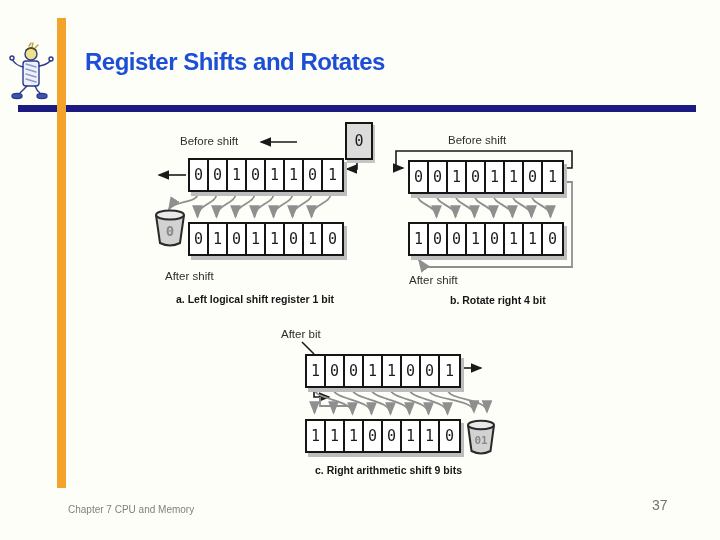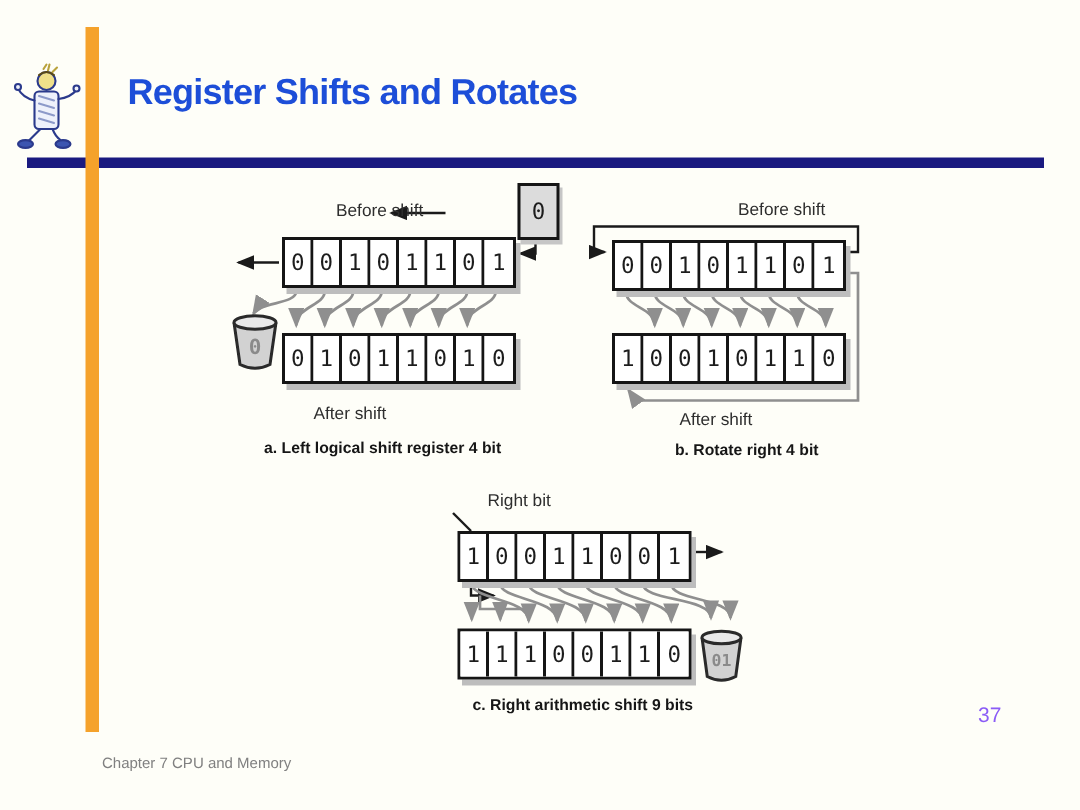--- a/index.html
+++ b/index.html
@@ -16,27 +16,27 @@
   .overlay{left:0;top:0;z-index:1;pointer-events:none;}
   .register{display:flex;border:2px solid #151515;background:#fff;
             box-shadow:3px 4px 0 #bdbdbd;z-index:2;}
   .register .cell{width:19px;height:30px;box-sizing:border-box;border-right:2px solid #151515;
         display:flex;align-items:center;justify-content:center;
         font-family:"DejaVu Sans Mono",monospace;font-size:15px;color:#1c1c1c;background:#fff;}
   .register .cell:last-child{border-right:none;}
   .inbox{left:345px;top:122px;width:24px;height:34px;background:#dcdcdc;border:2px solid #151515;
          box-shadow:2px 3px 0 #c6c6c6;display:flex;align-items:center;justify-content:center;
          font-family:"DejaVu Sans Mono",monospace;font-size:15px;color:#1c1c1c;z-index:2;}
-  .flabel{font-size:11.5px;color:#2e2e2e;white-space:nowrap;z-index:2;margin-left:44px;}
+  .flabel{font-size:11.5px;color:#2e2e2e;white-space:nowrap;z-index:2;}
   .fcaption{font-size:10.5px;font-weight:bold;color:#161616;white-space:nowrap;z-index:2;}
   .trash{z-index:2;}
   .trash text{font-family:"DejaVu Sans Mono",monospace;font-weight:bold;}
   
   .footer-left{left:68px;top:504px;font-size:10px;color:#808080;z-index:2;}
-  .page-num{left:652px;top:468px;font-size:14px;color:#8b5cf6;z-index:2;}
+  .page-num{left:652px;top:497px;font-size:14px;color:#737373;z-index:2;}
 </style>
 </head>
 <body>
 
 <svg class="abs logo" width="48" height="60" viewBox="0 0 48 60">
   <g stroke="#2b3a8c" stroke-width="1.4" fill="none" stroke-linecap="round">
     <path d="M21,4 l2,-3 M24,5 l1,-4 M27,6 l3,-3" stroke="#b9a23c"></path>
     <circle cx="23" cy="12" r="6" fill="#efe08a"></circle>
     <path d="M18,8 q5,-4 10,0" stroke="#5a4a16"></path>
     <rect x="15" y="19" width="16" height="25" rx="3" fill="#eef1fb"></rect>
@@ -142,21 +142,21 @@
     <div class="cell">0</div>
     <div class="cell">1</div>
     <div class="cell">0</div>
     <div class="cell">1</div>
     <div class="cell">1</div>
     <div class="cell">0</div>
     <div class="cell">1</div>
     <div class="cell">0</div>
   </div>
 <div class="abs flabel" style="left:165px;top:270px">After shift</div>
-<div class="abs fcaption" style="left:176px;top:293px">a. Left logical shift register 4 bit</div>
+<div class="abs fcaption" style="left:176px;top:293px">a. Left logical shift register 1 bit</div>
 
 <div class="abs flabel" style="left:448px;top:134px">Before shift</div>
 <div class="abs register" style="left:408px;top:160px">
     <div class="cell">0</div>
     <div class="cell">0</div>
     <div class="cell">1</div>
     <div class="cell">0</div>
     <div class="cell">1</div>
     <div class="cell">1</div>
     <div class="cell">0</div>
@@ -168,21 +168,21 @@
     <div class="cell">0</div>
     <div class="cell">1</div>
     <div class="cell">0</div>
     <div class="cell">1</div>
     <div class="cell">1</div>
     <div class="cell">0</div>
   </div>
 <div class="abs flabel" style="left:409px;top:274px">After shift</div>
 <div class="abs fcaption" style="left:450px;top:294px">b. Rotate right 4 bit</div>
 
-<div class="abs flabel" style="left:281px;top:328px">Right bit</div>
+<div class="abs flabel" style="left:281px;top:328px">After bit</div>
 <div class="abs register" style="left:305px;top:354px">
     <div class="cell">1</div>
     <div class="cell">0</div>
     <div class="cell">0</div>
     <div class="cell">1</div>
     <div class="cell">1</div>
     <div class="cell">0</div>
     <div class="cell">0</div>
     <div class="cell">1</div>
   </div>

